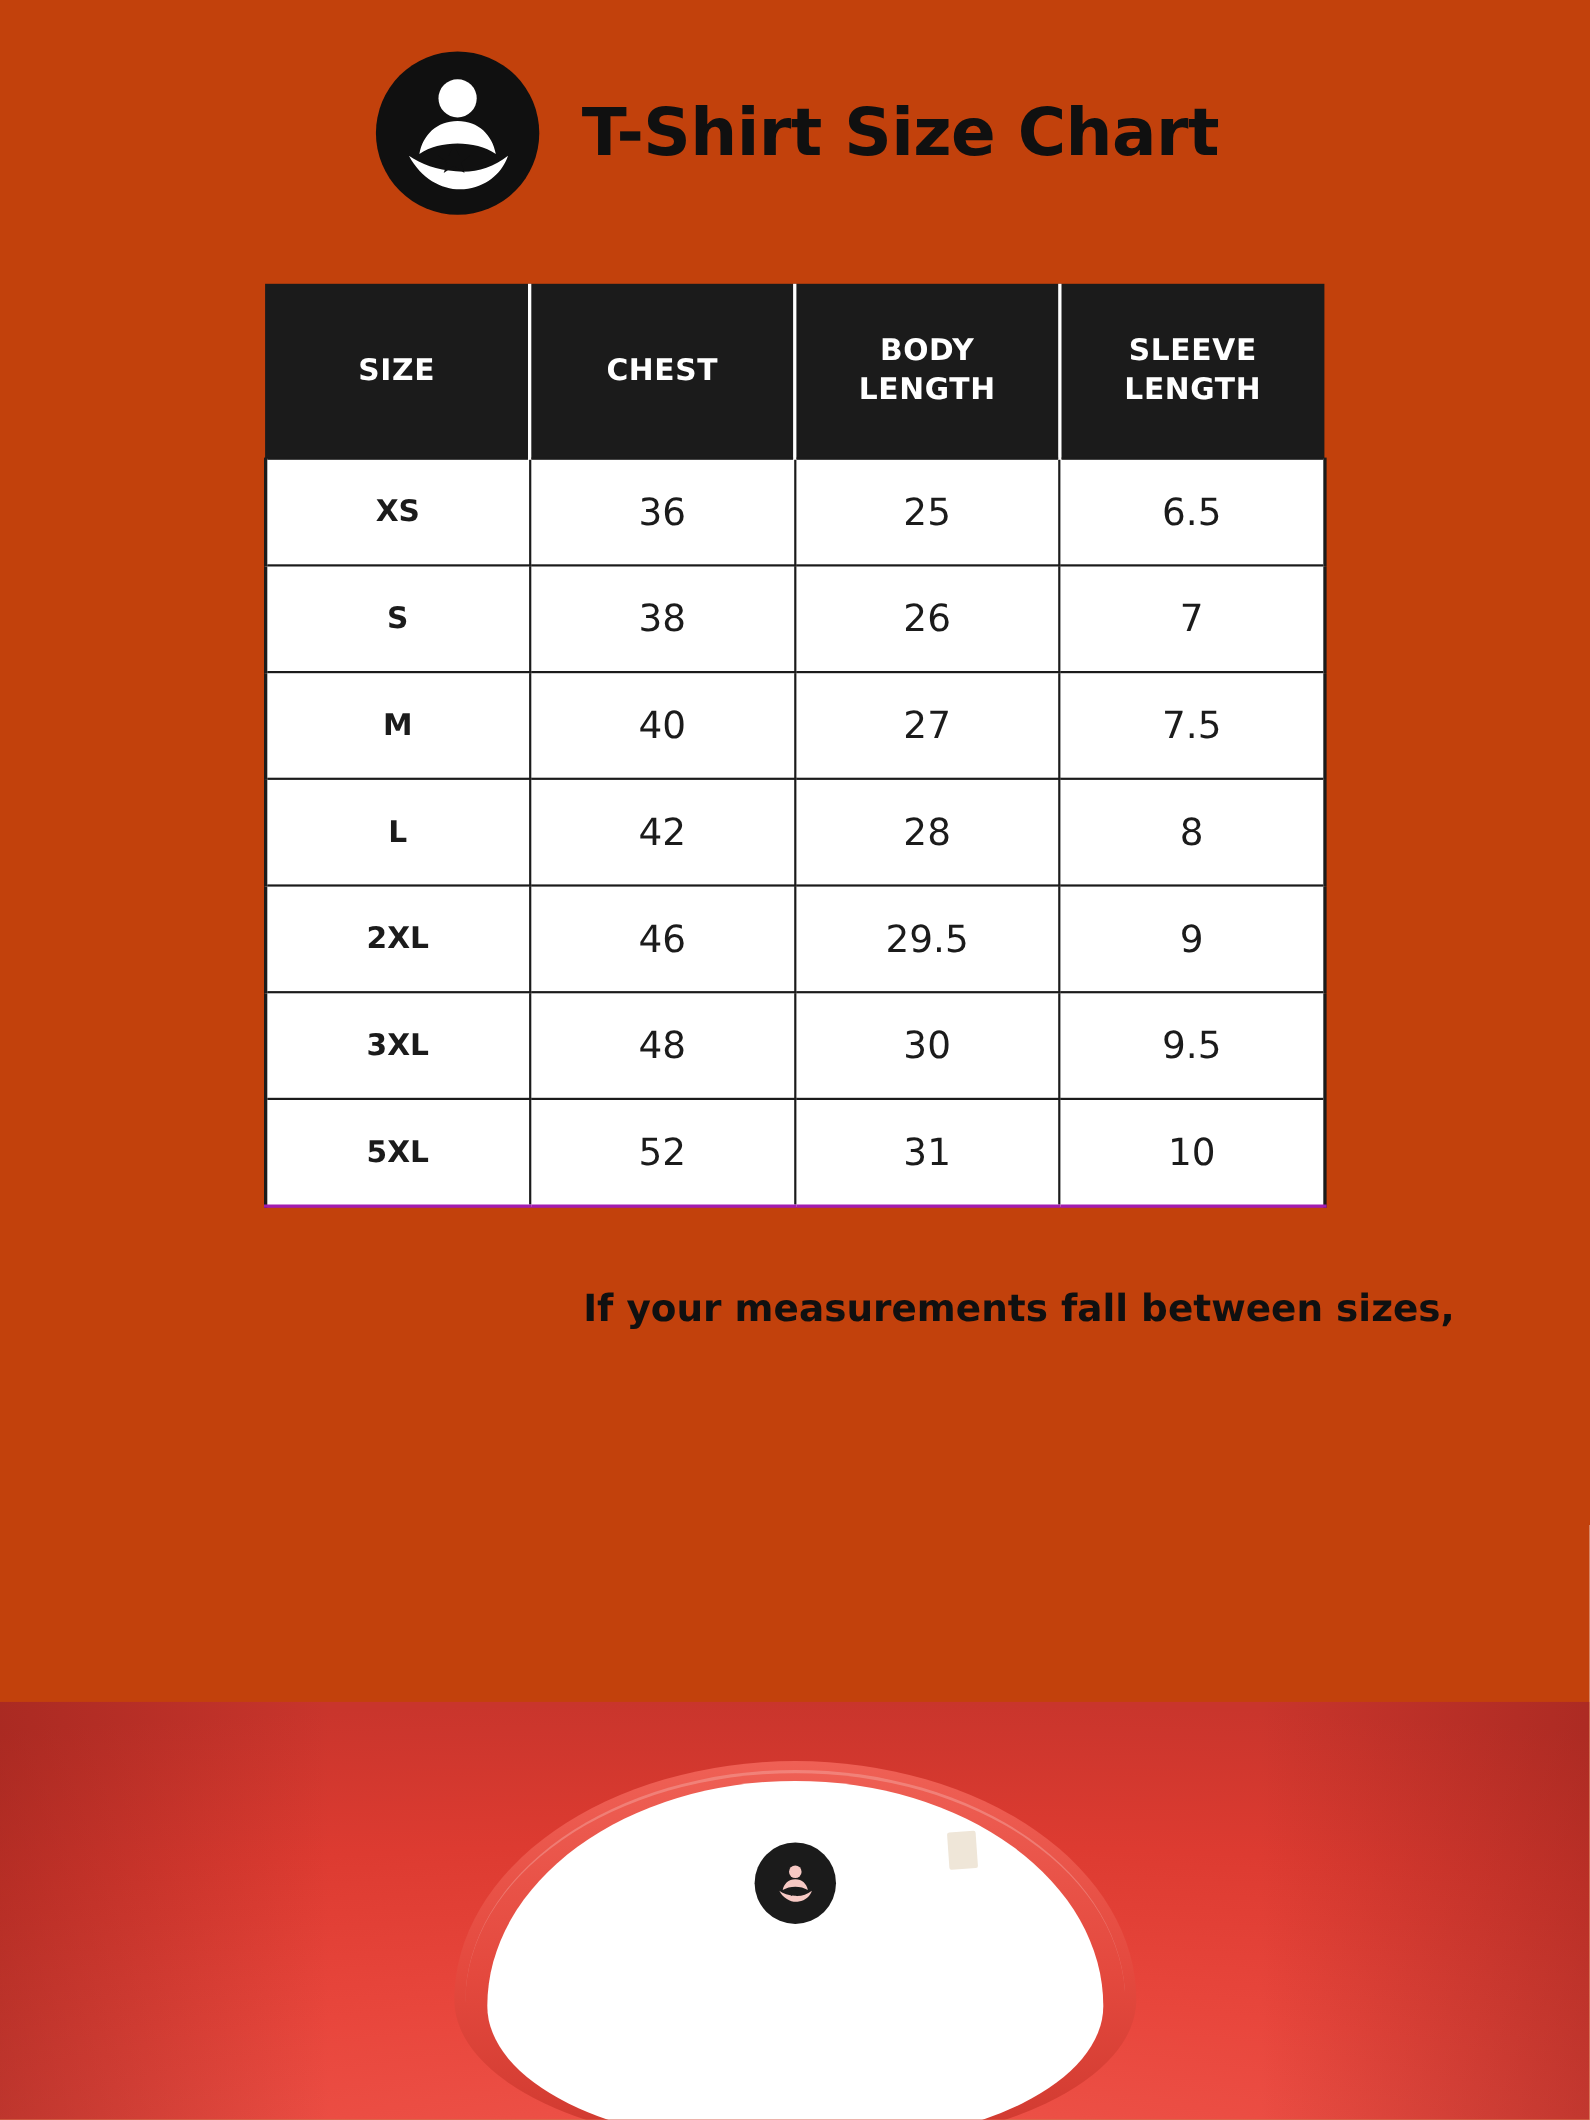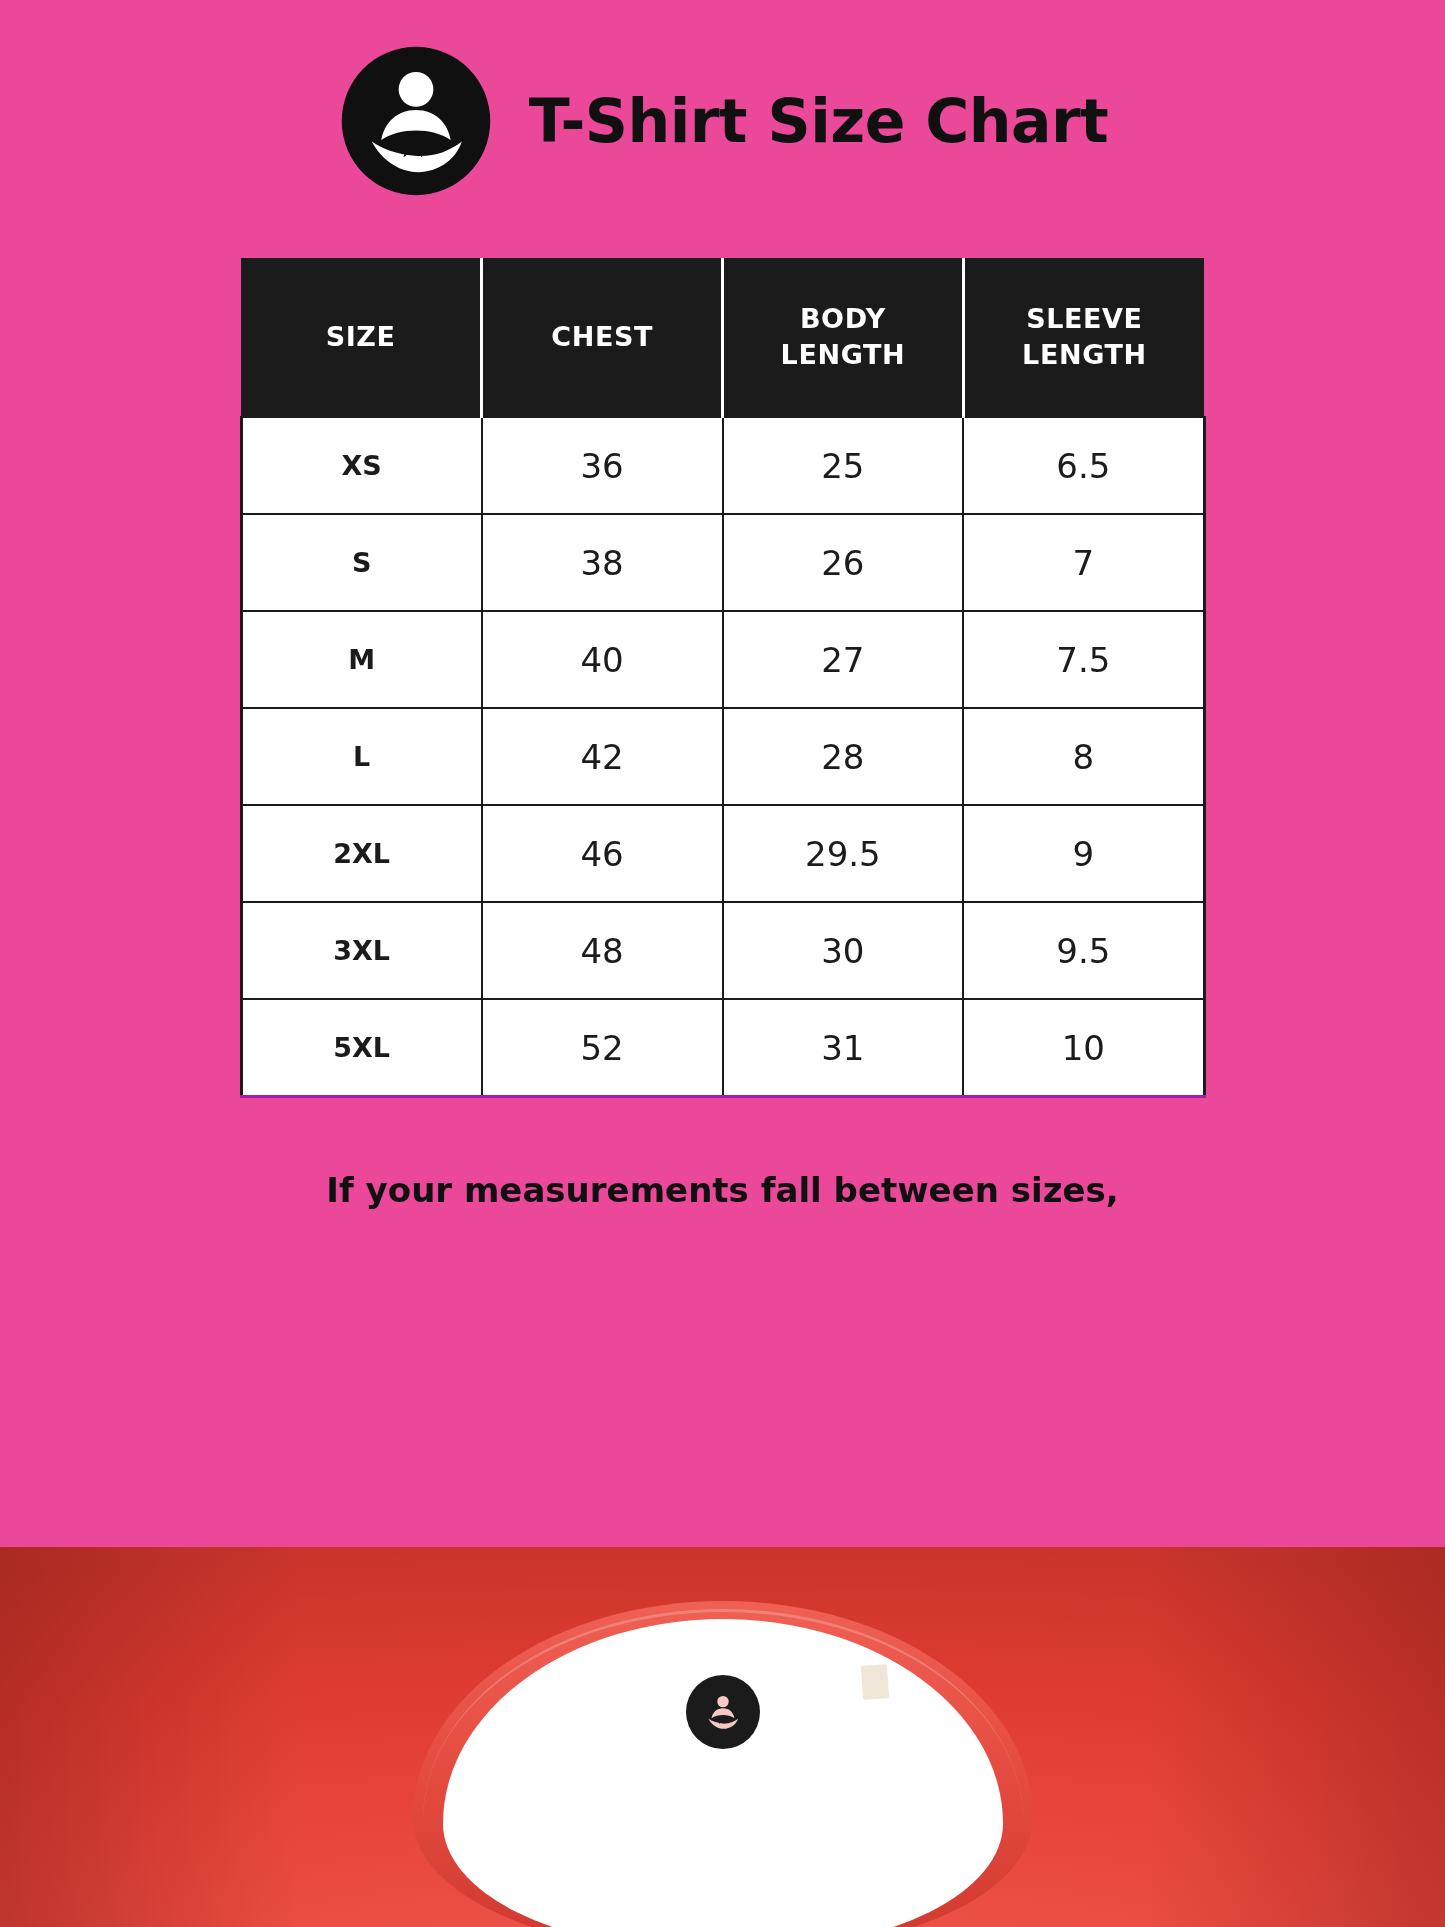--- a/index.html
+++ b/index.html
@@ -12,21 +12,21 @@
     height: 1927px;
     position: relative;
     font-family: "DejaVu Sans", sans-serif;
     overflow: hidden;
   }
 
   .page {
     width: 1445px;
     height: 1927px;
     position: relative;
-    background: #ec4899;
+    background: #c2410c;
     overflow: hidden;
   }
 
   
   .header {
     display: flex;
     align-items: center;
     justify-content: center;
     gap: 34px;
     padding-top: 42px;
@@ -99,21 +99,21 @@
   
   .note {
     margin: 68px auto 0 auto;
     width: 1200px;
     text-align: center;
     font-size: 34px;
     font-weight: bold;
     color: #101010;
     line-height: 1.45;
   }
-  .note .note-line { display: block; }
+  .note .note-line { display: block; text-align: right; }
 
   
   .photo {
     position: absolute;
     left: 0;
     bottom: 0;
     width: 1445px;
     height: 380px;
     overflow: hidden;
   }

